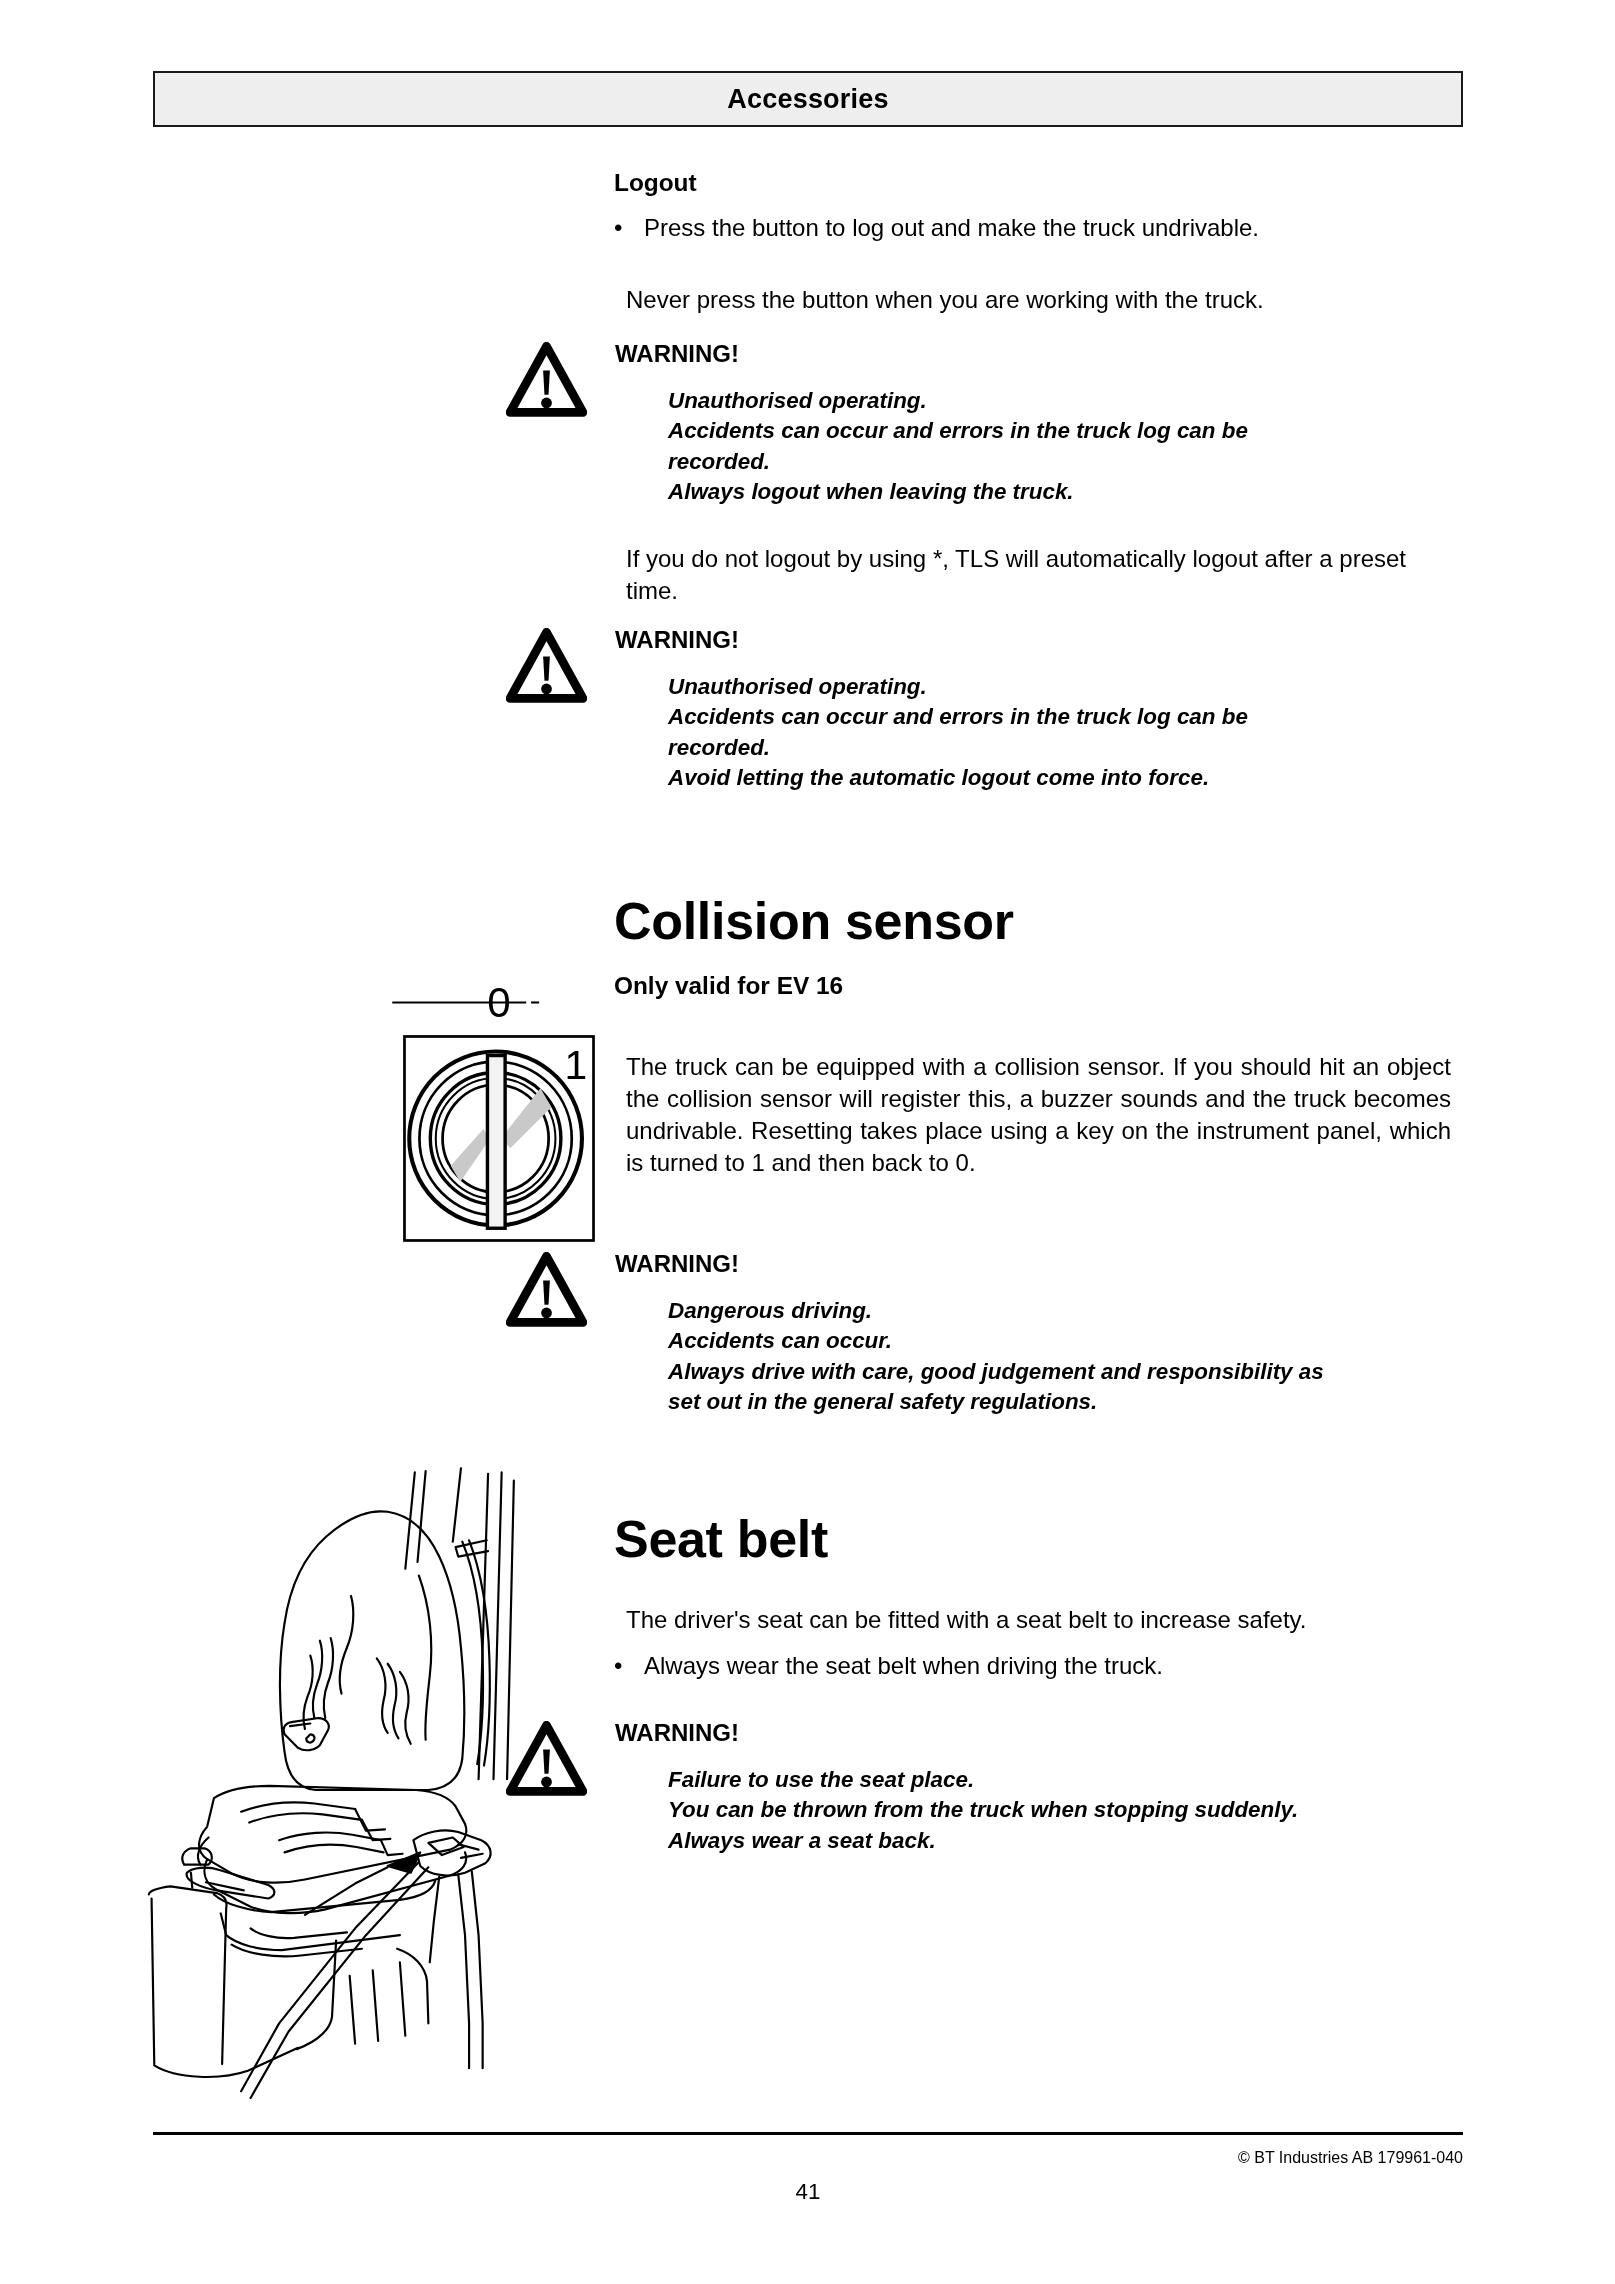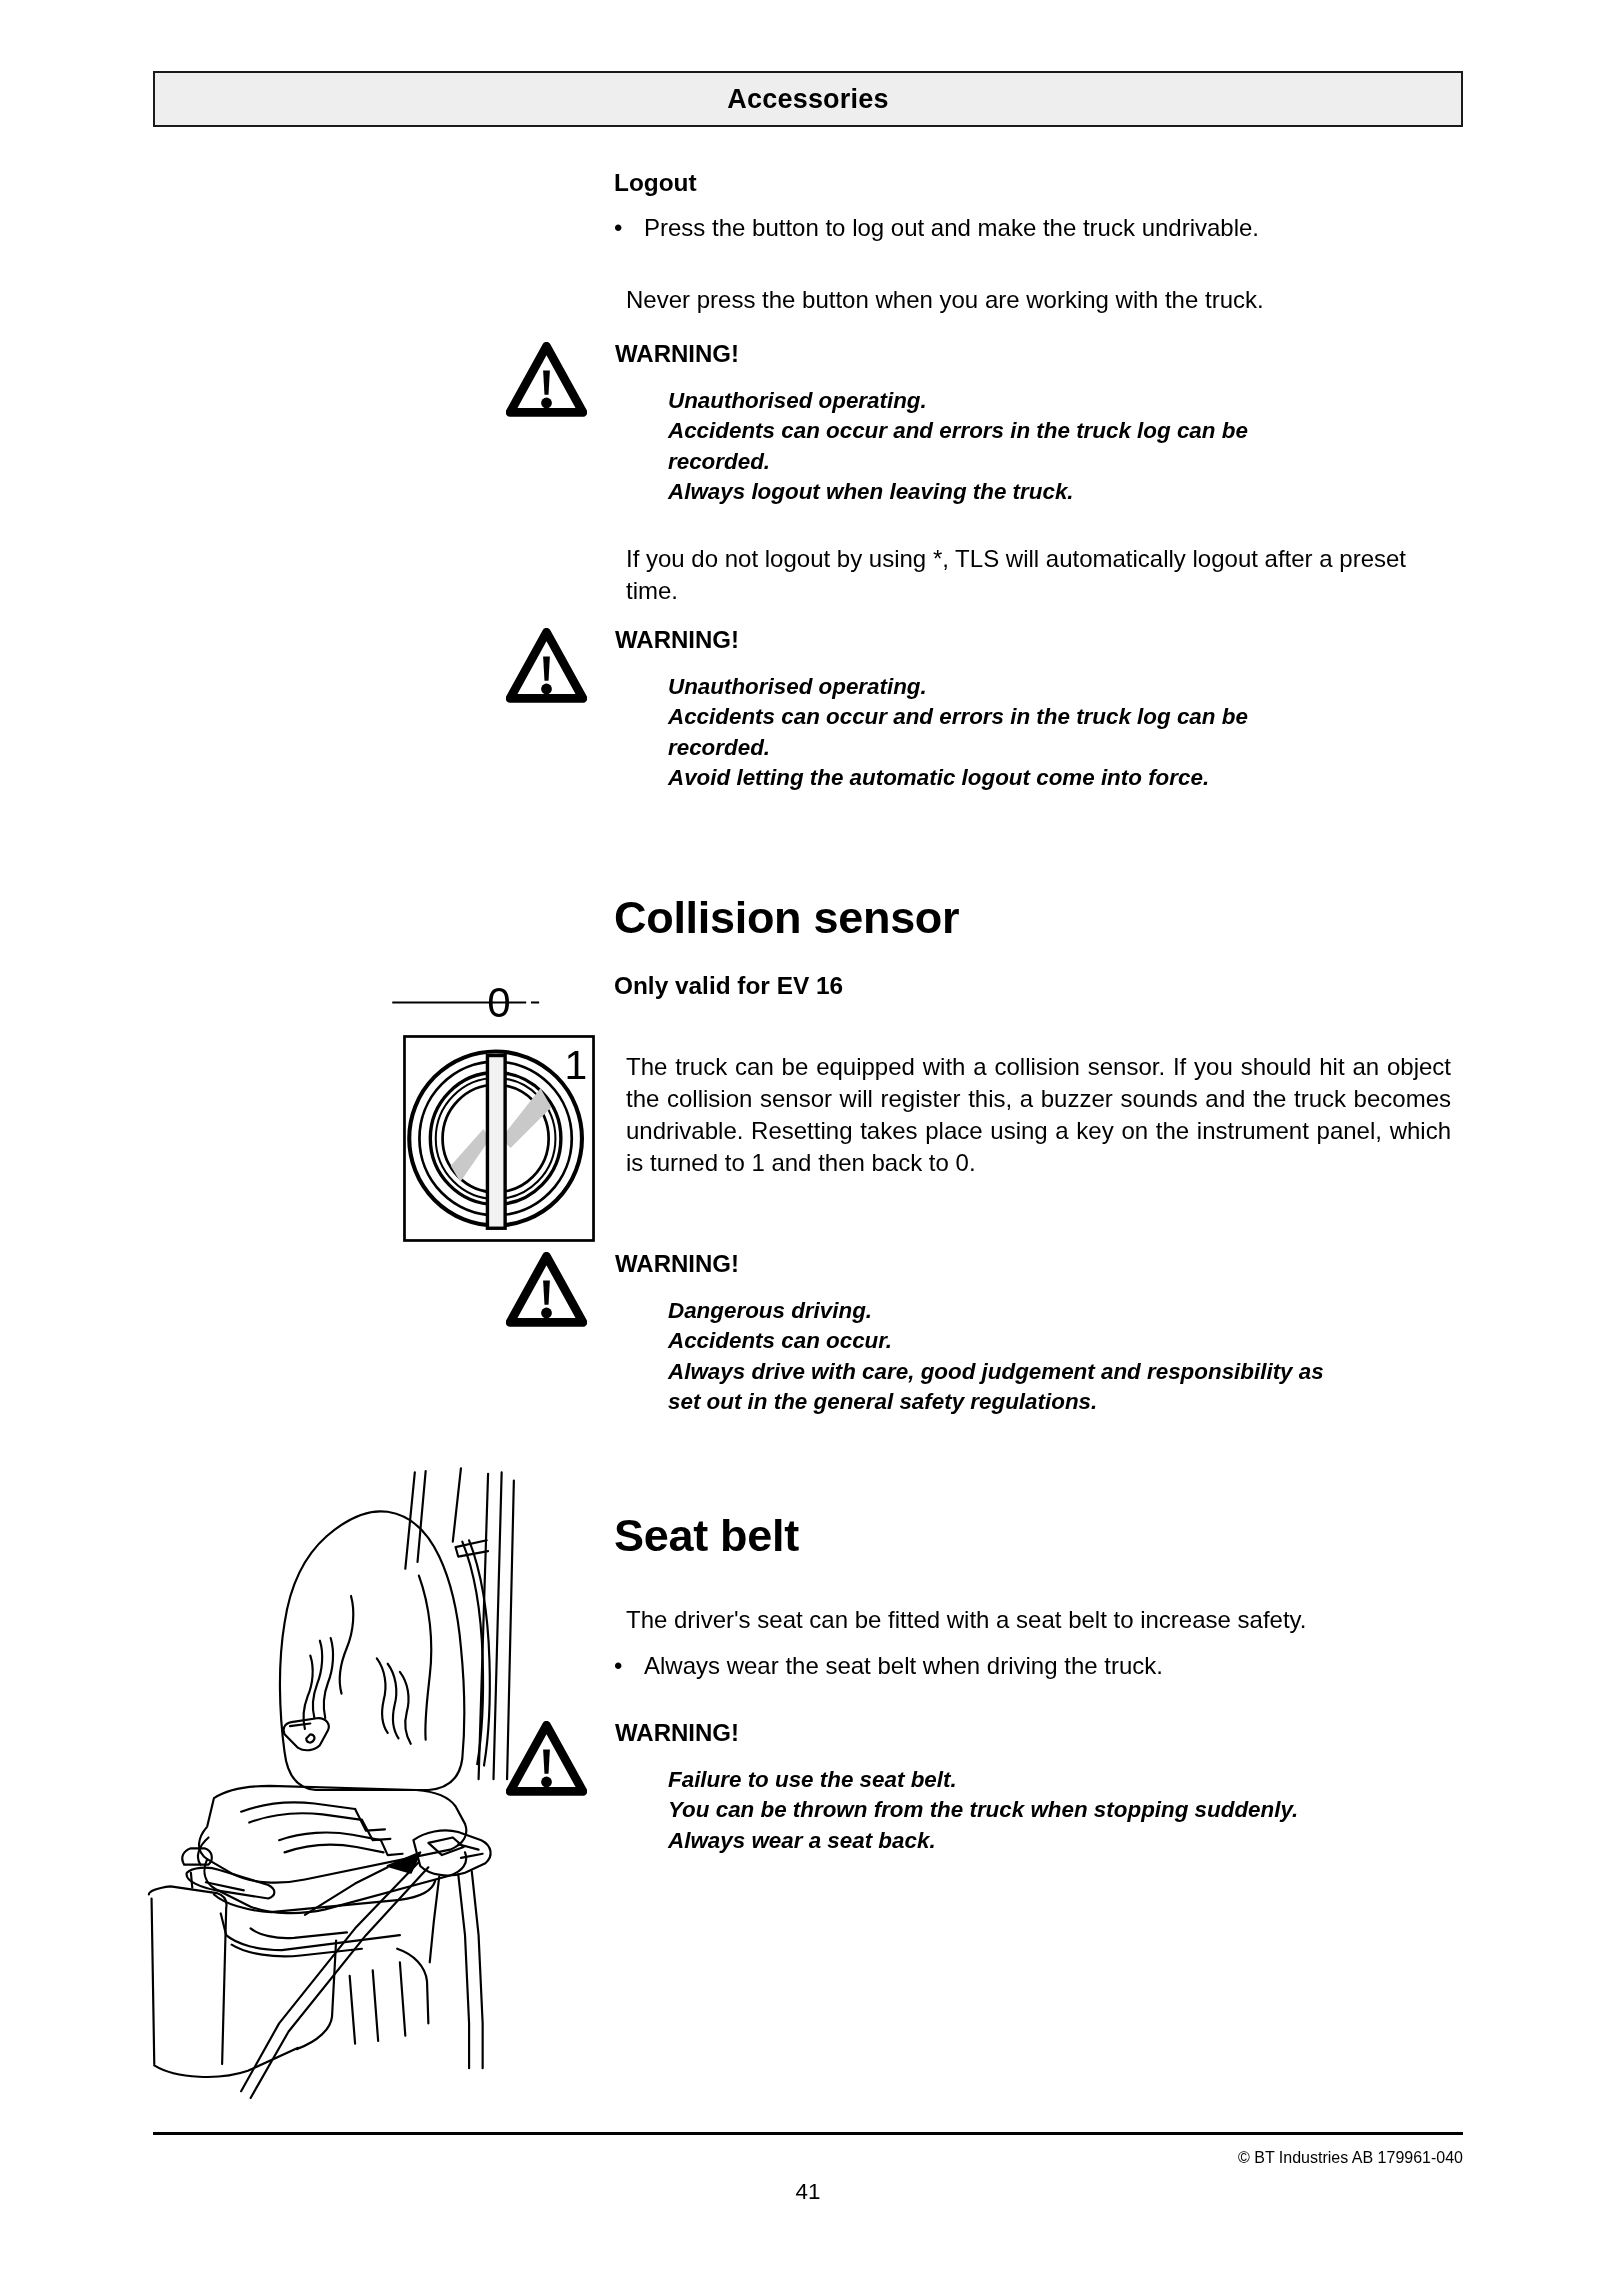--- a/index.html
+++ b/index.html
@@ -51,21 +51,21 @@
     width: 849px;
   }
 
   h2.sec-title {
     font-size: 24.4px;
     font-weight: bold;
     margin: 0;
     line-height: 1.15;
   }
   h1.big-title {
-    font-size: 45px;
+    font-size: 52px;
     font-weight: bold;
     margin: 0;
     line-height: 1.1;
     letter-spacing: -0.3px;
   }
   p.body {
     font-size: 24px;
     line-height: 1.33;
     margin: 12px;
   }
@@ -282,21 +282,21 @@
 
   <div class="warn" style="top:1718px;">
     <svg class="warn-tri" viewBox="0 0 120 112">
       <path d="M60 6 L114 104 L6 104 Z" fill="none" stroke="#000" stroke-width="13" stroke-linejoin="round" stroke-linecap="round"></path>
       <path d="M55 42 L65 42 L63 78 L57 78 Z" fill="#000"></path>
       <ellipse cx="60" cy="90" rx="8" ry="8" fill="#000"></ellipse>
     </svg>
     <div class="warn-body">
       <div class="warn-head">WARNING!</div>
       <div class="warn-lines">
-        <div class="warn-line">Failure to use the seat belt.</div>
+        <div class="warn-line">Failure to use the seat place.</div>
         <div class="warn-line">You can be thrown from the truck when stopping suddenly.</div>
         <div class="warn-line">Always wear a seat back.</div>
       </div>
     </div>
   </div>
 
   <svg class="illus" style="left:81px; top:1460px; width:441px; height:645px;" viewBox="0 0 650 950">
     <g fill="none" stroke="#000" stroke-width="3.2" stroke-linejoin="round" stroke-linecap="round">
 
       <path d="M600 20 L586 470 M620 18 L608 470 M638 30 L628 470"></path>

